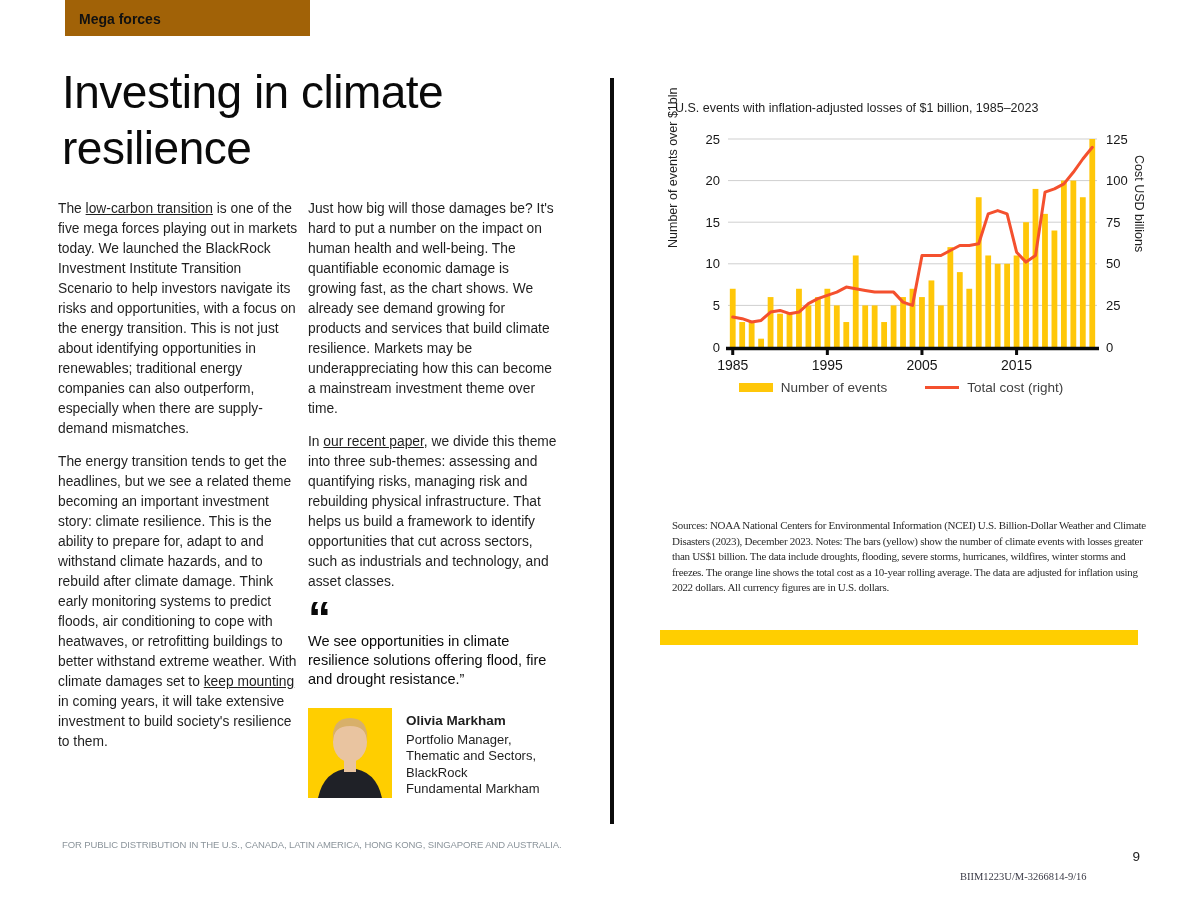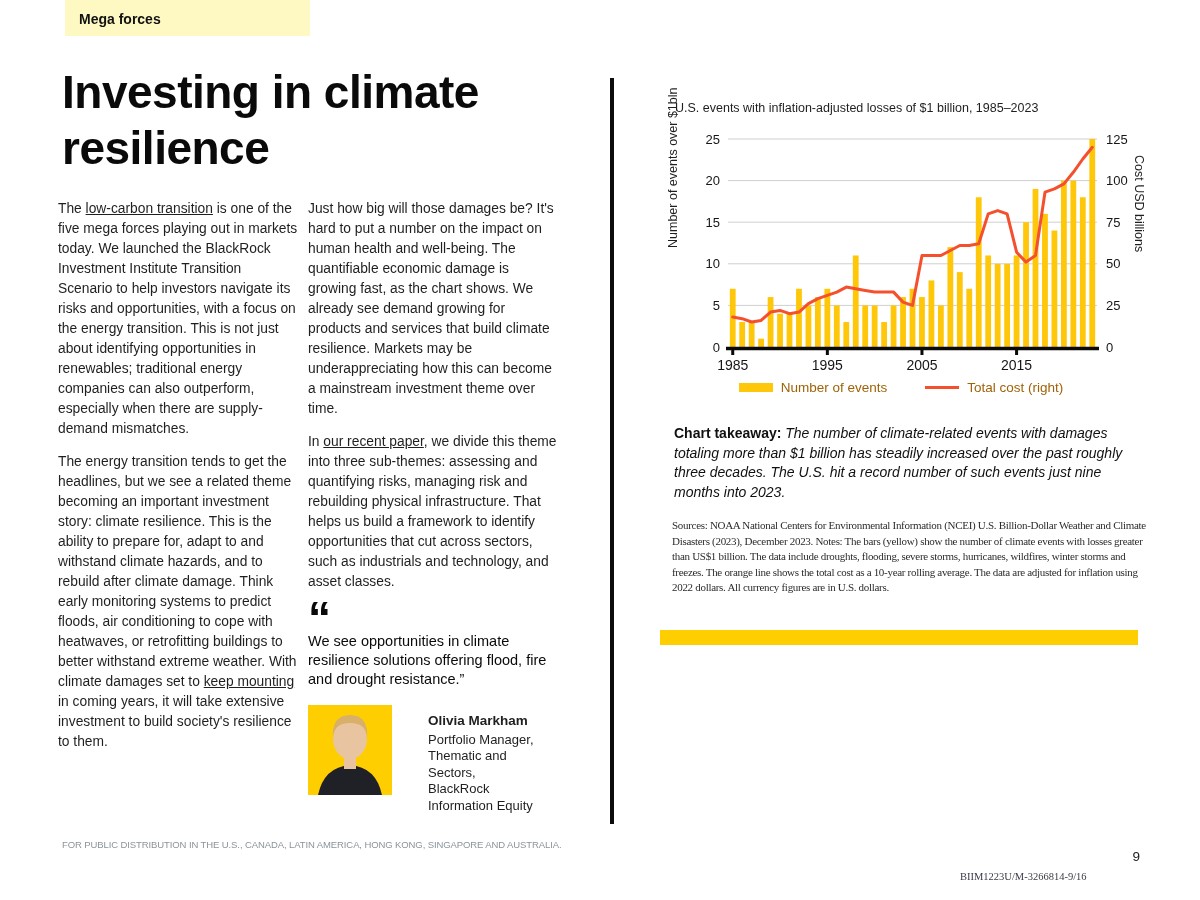--- a/index.html
+++ b/index.html
@@ -1,50 +1,50 @@
 <!DOCTYPE html>
 <html><head>
 <meta charset="utf-8">
 <style>
   html,body{margin:0;padding:0;background:#ffffff;}
   .page{position:relative;width:1200px;height:900px;background:#ffffff;overflow:hidden;
         font-family:"Liberation Sans",sans-serif;color:#1d1d1d;}
 
   
-  .tag{position:absolute;left:65px;top:0;width:245px;height:36px;background:#fef9c3;
+  .tag{position:absolute;left:65px;top:0;width:245px;height:36px;background:#a16207;
        font-size:14px;font-weight:700;color:#111;line-height:38px;padding-left:14px;box-sizing:border-box;}
   .title{position:absolute;left:62px;top:64px;width:510px;font-size:46px;line-height:56px;
-         font-weight:700;color:#0a0a0a;letter-spacing:-0.5px;}
+         font-weight:400;color:#0a0a0a;letter-spacing:-0.5px;}
 
   
   .col{position:absolute;top:199px;font-size:13.8px;line-height:20px;color:#1f1f1f;}
   .col1{left:58px;width:240px;}
   .col2{left:308px;width:250px;}
   .col p{margin:0 0 13px 0;}
   .doclink{text-decoration:underline;color:inherit;cursor:pointer;}
 
   .quote-mark{font-size:46px;font-weight:900;line-height:20px;color:#0a0a0a;margin:16px 0 4px 0;}
   .quote-text{font-size:14.5px;line-height:19px;font-weight:400;color:#0a0a0a;margin:0 0 16px 0;}
-  .author{display:flex;align-items:flex-start;margin-top:16px;gap:22px;}
+  .author{display:flex;align-items:flex-end;margin-top:16px;}
   .author-photo{width:84px;height:90px;flex:0 0 auto;}
   .author-meta{margin-left:14px;font-size:13px;line-height:16.5px;padding-top:8px;}
   .author-name{font-weight:700;font-size:13.5px;margin-bottom:2px;}
 
   
   .divider{position:absolute;left:610px;top:78px;width:4px;height:746px;background:#0c0c0c;}
 
   
   .chart-title{position:absolute;left:675px;top:78px;font-size:16.5px;font-weight:800;color:#0a0a0a;}
   .chart-sub{position:absolute;left:675px;top:101px;font-size:12.5px;color:#1f1f1f;}
   .chart-wrap{position:absolute;left:655px;top:122px;width:492px;height:262px;}
   .ylabel{position:absolute;font-size:12.5px;color:#1f1f1f;white-space:nowrap;}
   .ylabel-left{left:666px;top:248px;transform:rotate(-90deg);transform-origin:left top;}
   .ylabel-right{left:1146px;top:155px;transform:rotate(90deg);transform-origin:left top;}
   .legend{position:absolute;left:655px;top:380px;width:492px;display:flex;justify-content:center;gap:38px;
-          font-size:13.5px;color:#a16207;align-items:center;}
+          font-size:13.5px;color:#404040;align-items:center;}
   .legend-item{display:flex;align-items:center;gap:8px;}
   .swatch-bar{width:34px;height:9px;background:#FFC709;display:inline-block;}
   .swatch-line{width:34px;height:3.5px;background:#F4502E;display:inline-block;}
 
   .takeaway{position:absolute;left:674px;top:424px;width:474px;font-size:14px;line-height:19.5px;
             font-style:italic;color:#101010;}
   .takeaway b{font-style:normal;font-weight:800;}
   .sources{position:absolute;left:672px;top:518px;width:476px;font-size:11px;line-height:15.5px;
            letter-spacing:-0.3px;color:#2c2c2c;font-family:Liberation Serif, serif;}
   .yellow-bar{position:absolute;left:660px;top:630px;width:478px;height:15px;background:#FFCE00;}
@@ -85,21 +85,21 @@
         <ellipse cx="42" cy="34" rx="17" ry="20" fill="#e9c4a0"></ellipse>
         <path d="M25 34 Q23 10 42 10 Q61 10 59 34 Q59 18 42 18 Q25 18 25 34 Z" fill="#d8b06a"></path>
         <path d="M10 90 Q16 62 42 60 Q68 62 74 90 Z" fill="#1f2127"></path>
         <rect x="36" y="50" width="12" height="14" fill="#e9c4a0"></rect>
       </svg>
       <div class="author-meta">
         <div class="author-name">Olivia Markham</div>
         <div>Portfolio Manager,</div>
         <div>Thematic and Sectors,</div>
         <div>BlackRock</div>
-        <div>Information Equity</div>
+        <div>Fundamental Markham</div>
       </div>
     </div>
   </div>
 
   <div class="divider"></div>
 
   <div class="chart-sub">U.S. events with inflation-adjusted losses of $1 billion, 1985–2023</div>
 
   <div class="chart-wrap">
     <svg id="chart-svg" width="492" height="262" viewBox="0 0 492 262" xmlns="http://www.w3.org/2000/svg">
@@ -178,23 +178,20 @@
     <div class="legend-item">
       <span class="swatch-bar" style="background: rgb(255, 199, 9);"></span>
       <span>Number of events</span>
     </div>
     <div class="legend-item">
       <span class="swatch-line" style="background: rgb(244, 80, 46);"></span>
       <span>Total cost (right)</span>
     </div>
   </div>
 
-  <div class="takeaway">
-    <b>Chart takeaway:</b><span> The number of climate-related events with damages totaling more than $1 billion has steadily increased over the past roughly three decades. The U.S. hit a record number of such events just nine months into 2023.</span>
-  </div>
 
   <div class="sources">Sources: NOAA National Centers for Environmental Information (NCEI) U.S. Billion-Dollar Weather and Climate Disasters (2023), December 2023. Notes: The bars (yellow) show the number of climate events with losses greater than US$1 billion. The data include droughts, flooding, severe storms, hurricanes, wildfires, winter storms and freezes. The orange line shows the total cost as a 10-year rolling average. The data are adjusted for inflation using 2022 dollars. All currency figures are in U.S. dollars.</div>
 
   <div class="yellow-bar"></div>
 
 
   <div class="footer">
     <div>FOR PUBLIC DISTRIBUTION IN THE U.S., CANADA, LATIN AMERICA, HONG KONG, SINGAPORE AND AUSTRALIA.</div>
   </div>
   <div class="page-num">9</div>

